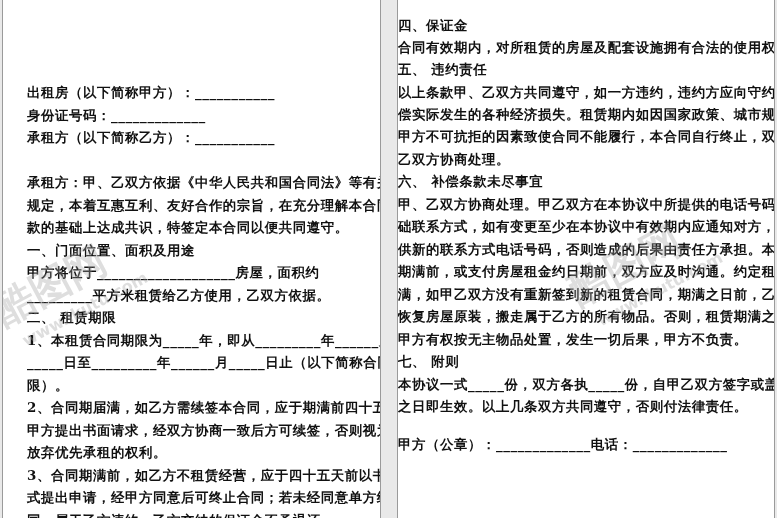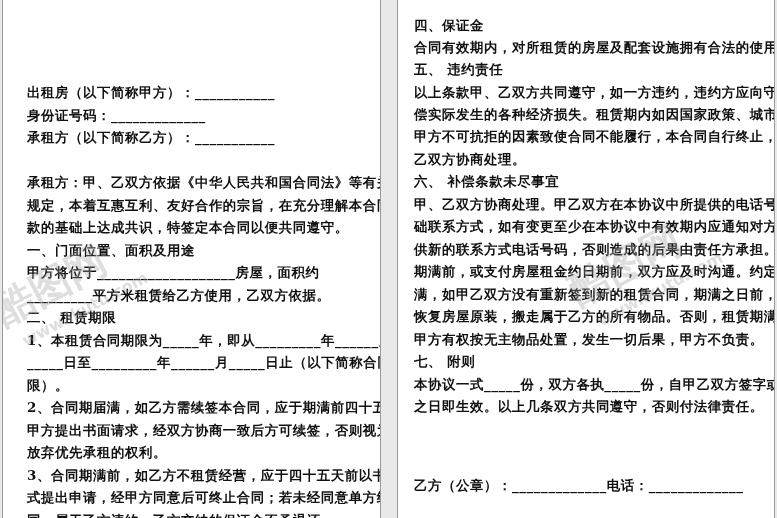--- a/index.html
+++ b/index.html
@@ -2,21 +2,21 @@
 <html><head>
 <meta charset="utf-8">
 <style>
   html, body { margin:0; padding:0; }
   body { width:777px; height:518px; overflow:hidden; background:#e9e9e9; position:relative; font-family:"DejaVu Serif", serif; }
   .page { position:absolute; top:0; background:#fff; border:1px solid #9a9a9a; box-sizing:border-box; overflow:hidden; color:#111; }
   #page1 { left:2px; width:379px; height:530px; border-top:none; }
   #page2 { left:397px; width:378px; height:530px; border-top:none; }
   .title { position:absolute; top:26px; left:0; width:100%; text-align:center; font-family:"DejaVu Sans", sans-serif; font-weight:bold; font-size:29px; letter-spacing:5px; color:#0a0a0a; }
   .line { position:absolute; left:24px; font-size:13.4px; font-weight:bold; white-space:nowrap; letter-spacing:0.6px; }
-  #page2 .line { left:16px; }
+  #page2 .line { left:0; }
   .wm { position:absolute; font-family:"DejaVu Sans", sans-serif; color:rgba(160,160,160,0.35); font-weight:bold; white-space:nowrap; pointer-events:none; transform:rotate(-28deg); }
   .wm .big { font-size:40px; }
   .wm .small { font-size:16px; display:block; margin-left:10px; }
 </style>
 </head>
 <body>
 
 <div class="page" id="page1">
   <div class="line" style="top:84px">出租房（以下简称甲方）：___________</div>
   <div class="line" style="top:107px">身份证号码：_____________</div>
@@ -56,19 +56,19 @@
   <div class="line" style="top:196px">甲、乙双方协商处理。甲乙双方在本协议中所提供的电话号码为基</div>
   <div class="line" style="top:218px">础联系方式，如有变更至少在本协议中有效期内应通知对方，并提</div>
   <div class="line" style="top:241px">供新的联系方式电话号码，否则造成的后果由责任方承担。本协议</div>
   <div class="line" style="top:263px">期满前，或支付房屋租金约日期前，双方应及时沟通。约定租赁期</div>
   <div class="line" style="top:286px">满，如甲乙双方没有重新签到新的租赁合同，期满之日前，乙方应</div>
   <div class="line" style="top:308px">恢复房屋原装，搬走属于乙方的所有物品。否则，租赁期满之次日</div>
   <div class="line" style="top:331px">甲方有权按无主物品处置，发生一切后果，甲方不负责。</div>
   <div class="line" style="top:353px">七、 附则</div>
   <div class="line" style="top:376px">本协议一式_____份，双方各执_____份，自甲乙双方签字或盖章</div>
   <div class="line" style="top:398px">之日即生效。以上几条双方共同遵守，否则付法律责任。</div>
-  <div class="line" style="top:477px">乙方（公章）：_____________电话：_____________</div>
+  <div class="line" style="top:436px">甲方（公章）：_____________电话：_____________</div>
 
   <div class="wm" style="left:170px;top:230px">
     <span class="big">酷图网</span>
     <span class="small">www.ikutu.com</span>
   </div>
 </div>
 
 </body></html>

